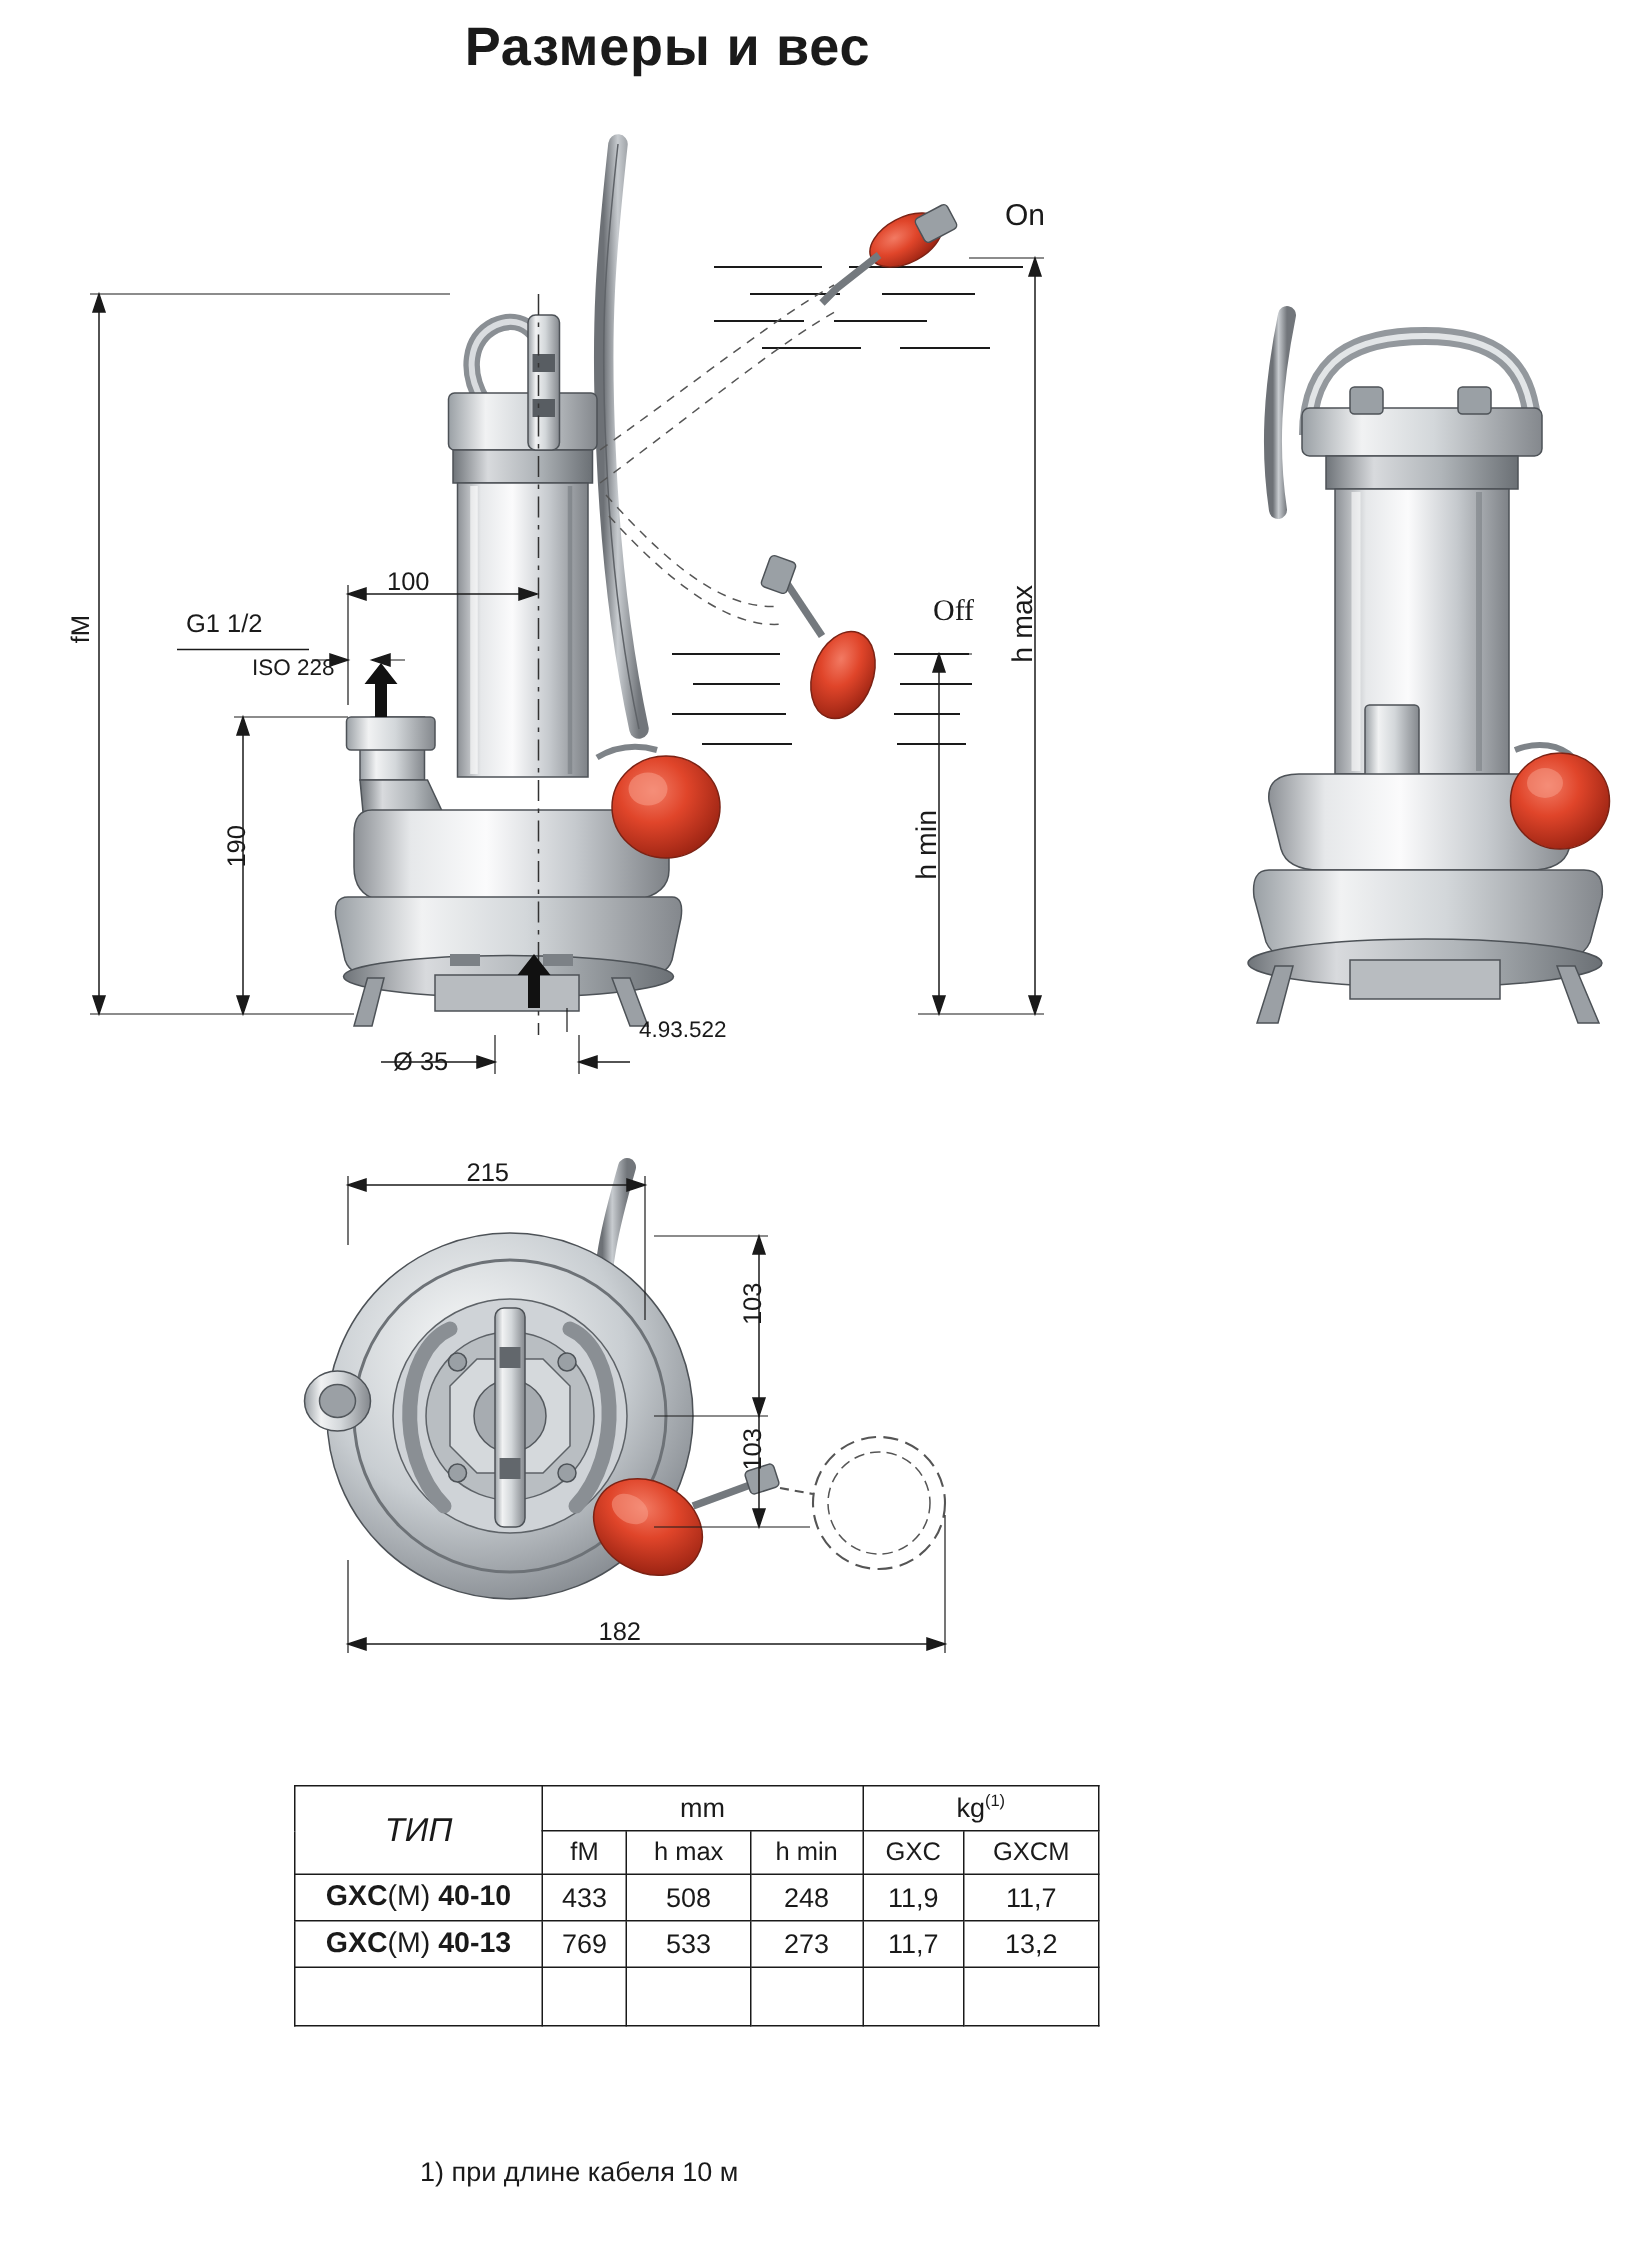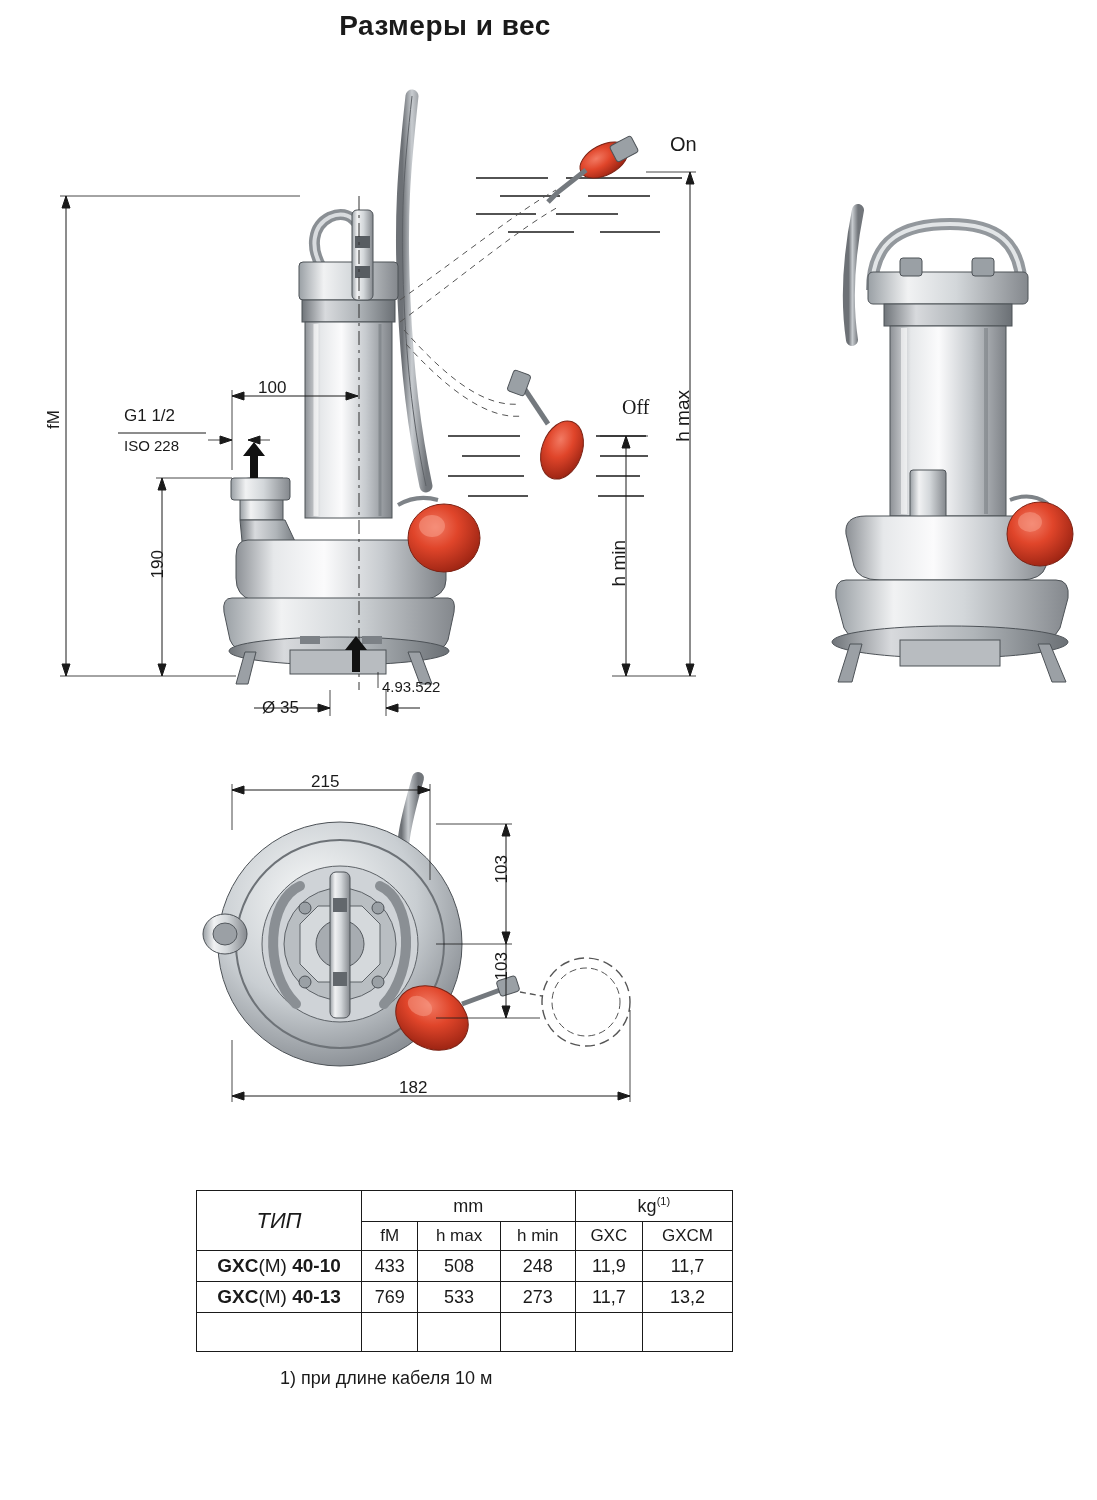--- a/index.html
+++ b/index.html
@@ -10,26 +10,26 @@
     color:#1a1a1a;
     position:relative;
     overflow:hidden;
   }
   .page{position:absolute;inset:0;}
 
   
   .title{
     position:absolute;left:0;top:10px;width:890px;
     text-align:center;
-    font-size:28px;font-weight:bold;letter-spacing:.5px;
+    font-size:36px;font-weight:bold;letter-spacing:.5px;
   }
 
   
   .lbl{position:absolute;font-size:17px;white-space:nowrap;}
-  .lbl.small{font-size:15px;}
+  .lbl.small{font-size:15px;margin-left:44px;}
   .vert{writing-mode:vertical-rl;transform:rotate(180deg);}
 
   
   .draw{position:absolute;left:0;top:0;width:1097px;height:1180px;}
   svg.drw{position:absolute;left:0;top:0;}
 
   
   .tbl-wrap{position:absolute;left:196px;top:1190px;width:540px;}
   table.spec{
     border-collapse:collapse;width:537px;
@@ -45,21 +45,21 @@
   table.spec .typ-head{font-size:22px;font-weight:normal;}
   table.spec .unit{font-size:18px;}
   table.spec .sub{font-size:17px;}
   table.spec .rowlabel{font-size:19px;}
   table.spec .rowlabel b{font-weight:bold;}
   table.spec td.val{font-size:18px;}
   table.spec tr.empty td{height:30px;}
   sup{font-size:11px;}
 
   .footnote{
-    position:absolute;left:280px;top:1368px;
+    position:absolute;left:280px;top:1438px;
     font-size:18px;
   }
 </style>
 </head>
 <body>
 
 <div class="page">
 
   <div class="title">Размеры и вес</div>
 

